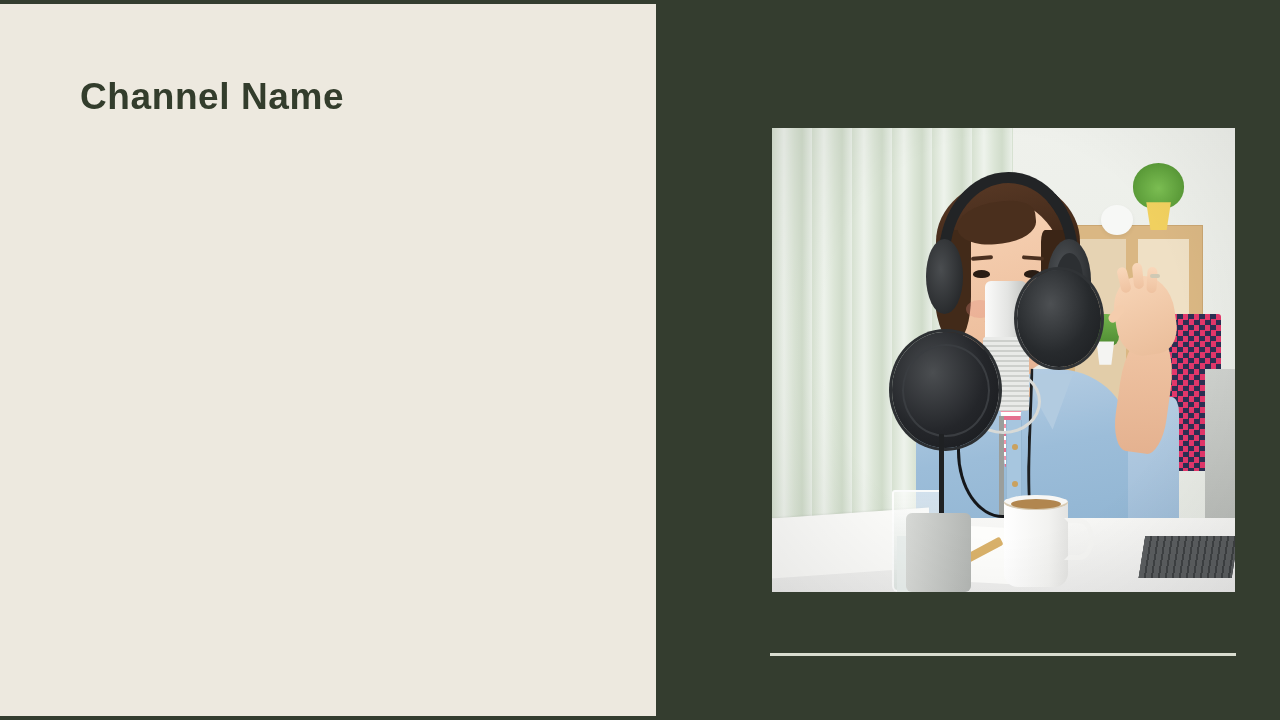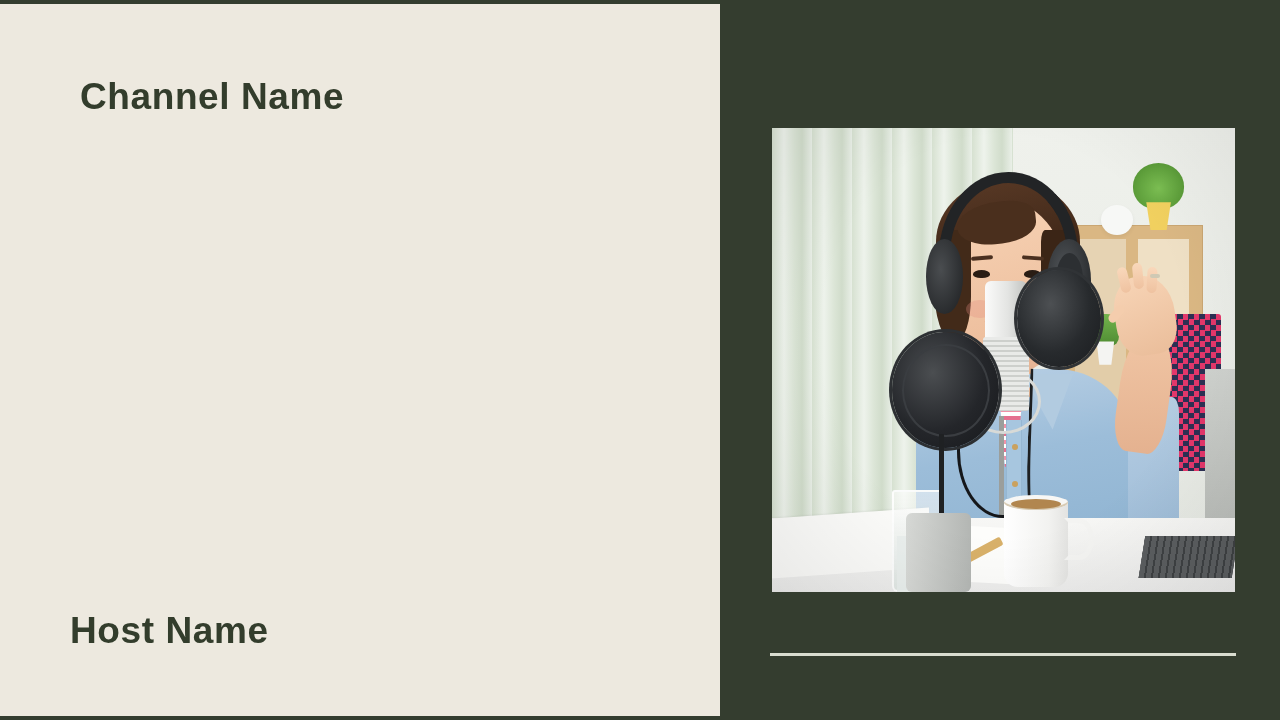--- a/index.html
+++ b/index.html
@@ -9,21 +9,21 @@
     background:#343d2f;
   }
   #slide {
     position:relative; width:1280px; height:720px;
     background:#343d2f; overflow:hidden;
   }
 
   
   #left-panel {
     position:absolute; left:0; top:4px;
-    width:720px; height:712px;
+    width:656px; height:712px;
     background:#ede9df;
   }
 
   #channel-name {
     position:absolute; left:80px; top:72px;
     font-size:37px; font-weight:700;
     letter-spacing:0.6px;
     color:#333d2c;
     white-space:nowrap;
   }
@@ -480,21 +480,20 @@
 </head>
 <body>
 
 <div id="slide">
 
   <div id="left-panel">
 
     <div id="channel-name">Channel Name</div>
 
 
-    <div id="host-name">Host Name</div>
   </div>
 
   <div id="right-panel">
 
     <div id="photo-frame">
       <div id="photo-inner">
 
         <div class="ph" id="ph-wall"></div>
         <div class="ph" id="ph-wallright"></div>
         <div class="ph" id="ph-curtain"></div>

